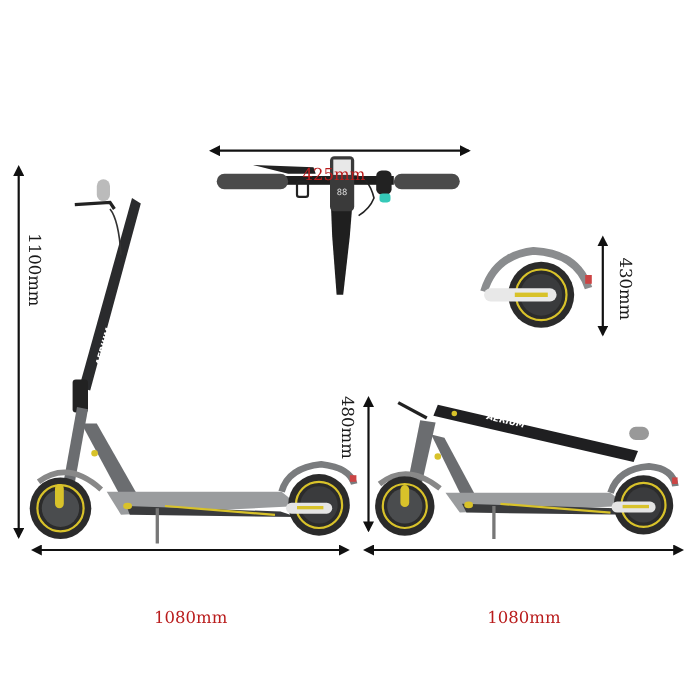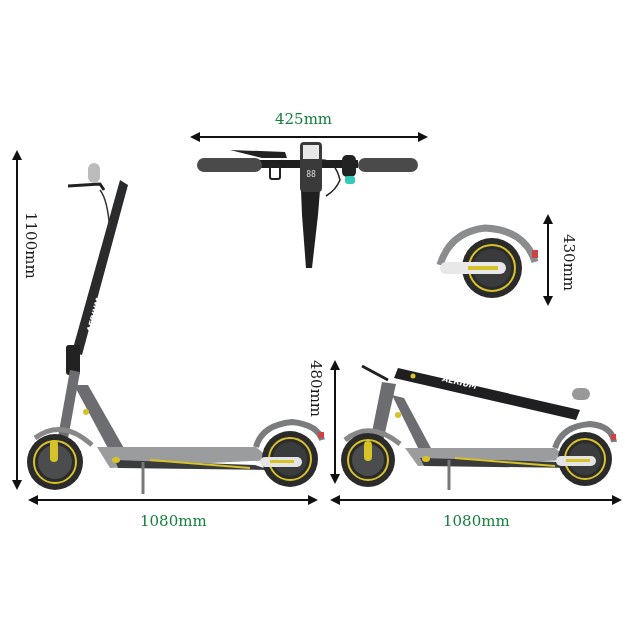--- a/index.html
+++ b/index.html
@@ -1,18 +1,18 @@
 <!DOCTYPE html>
 <html><head>
 <meta charset="utf-8">
 <style>
   html,body{margin:0;padding:0;background:#ffffff;}
   body{width:625px;height:625px;position:relative;overflow:hidden;font-family:"DejaVu Serif","Liberation Serif",serif;}
   .stage{position:absolute;left:0;top:0;width:625px;height:625px;}
-  .label{position:absolute;font-family:"DejaVu Serif","Liberation Serif",serif;font-size:15px;color:#15803d;white-space:nowrap;}
+  .label{position:absolute;font-family:"DejaVu Serif","Liberation Serif",serif;font-size:15px;color:#b91c1c;white-space:nowrap;margin-top:40px;}
   .vlabel{position:absolute;font-family:"DejaVu Serif","Liberation Serif",serif;font-size:15px;color:#1a1a1a;white-space:nowrap;transform:rotate(90deg);transform-origin:left top;}
   svg{position:absolute;left:0;top:0;}
 </style>
 </head>
 <body>
 
 <div class="stage">
 
 <svg width="625" height="625" viewBox="0 0 625 625">
   <defs>

